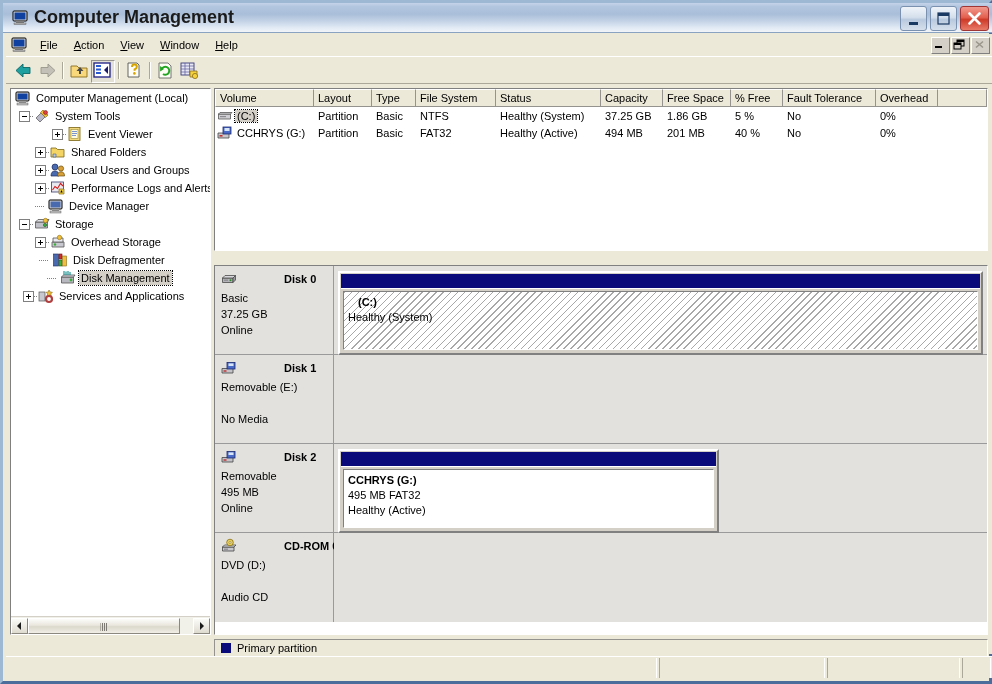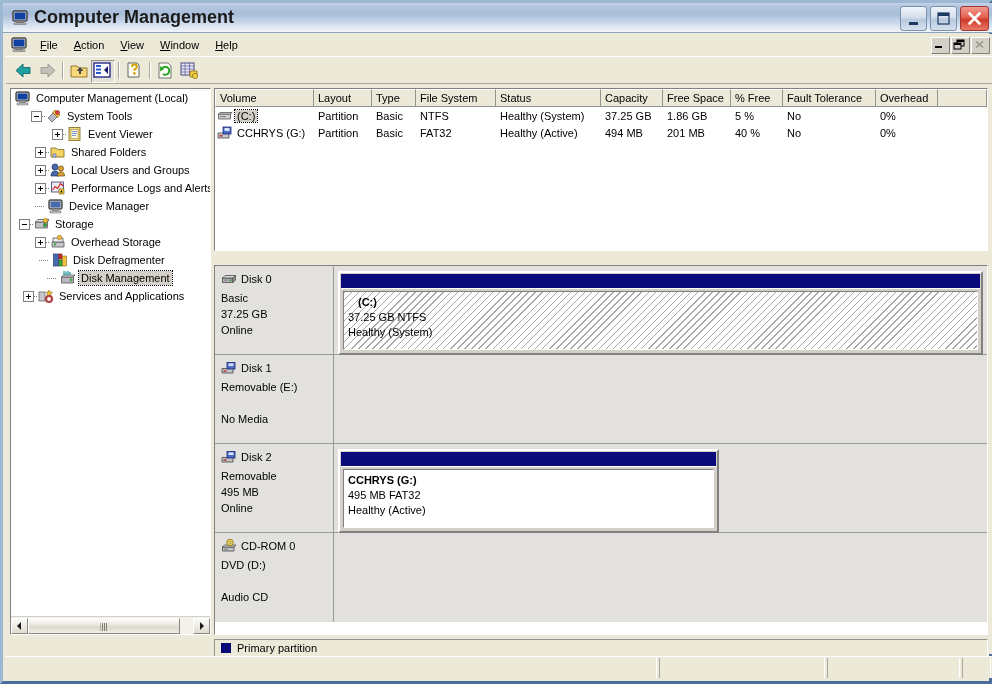--- a/index.html
+++ b/index.html
@@ -355,24 +355,25 @@
     flex: none;
     box-sizing: border-box;
     background: #e2e1de;
     border-right: 1px solid #9a9a9a;
     padding: 5px 6px 0 6px;
     position: relative;
   }
   .disk-title {
     display: flex;
     align-items: center;
-    font-weight: normal;
+    font-weight: bold;
     font-size: 11px;
     margin-bottom: 3px;
     white-space: nowrap;
+    gap: 43px;
   }
   .dicon {
     width: 16px; height: 16px;
     flex: none;
     margin-right: 4px;
     position: relative;
   }
   .disk-line {
     font-size: 11px;
     line-height: 16px;
@@ -608,21 +609,21 @@
               <svg width="16" height="16" viewBox="0 0 16 16">
                 <rect x="1" y="2" width="13" height="9" rx="1" fill="#d4d4d4" stroke="#000"></rect>
                 <rect x="2.5" y="3.5" width="10" height="6" fill="#1040a0"></rect>
                 <rect x="4" y="11" width="7" height="2" fill="#9a9a9a"></rect>
                 <rect x="2" y="13" width="11" height="2" fill="#c8c8c8" stroke="#404040" stroke-width="0.4"></rect>
               </svg>
             </span>
             <span class="tree-label">Computer Management (Local)</span>
           </div>
 
-          <div class="tree-row" style="padding-left:20px">
+          <div class="tree-row" style="padding-left:8px">
             <span class="expander"></span>
             <span class="dotline-h" style="width:4px"></span>
             <span class="ticon">
               <svg width="16" height="16" viewBox="0 0 16 16">
                 <path d="M2 10 L7 5 L11 9 L6 14 Z" fill="#b8b8c8" stroke="#555" stroke-width="0.7"></path>
                 <path d="M9 2 L14 7 L11.5 9.5 L6.5 4.5 Z" fill="#f0c03c" stroke="#8a6a14" stroke-width="0.7"></path>
                 <circle cx="11.5" cy="4.5" r="2" fill="#e04040" stroke="#7a1818" stroke-width="0.6"></circle>
               </svg>
             </span>
             <span class="tree-label">System Tools</span>
@@ -867,21 +868,20 @@
               </div>
               <div class="disk-line">Basic</div>
               <div class="disk-line">37.25 GB</div>
               <div class="disk-line">Online</div>
             </div>
             <div class="disk-graph">
               <div class="partition" style="width:100%">
                 <div class="part-bar"></div>
                 <div class="part-body hatched">
                   <div class="part-title indent">(C:)</div>
-                  <div class="part-line">37.25 GB NTFS</div>
                   <div class="part-line">Healthy (System)</div>
                 </div>
               </div>
             </div>
           </div>
 
           <div class="disk-row" style="height:89px">
             <div class="disk-info">
               <div class="disk-title">
                 <span class="dicon">

